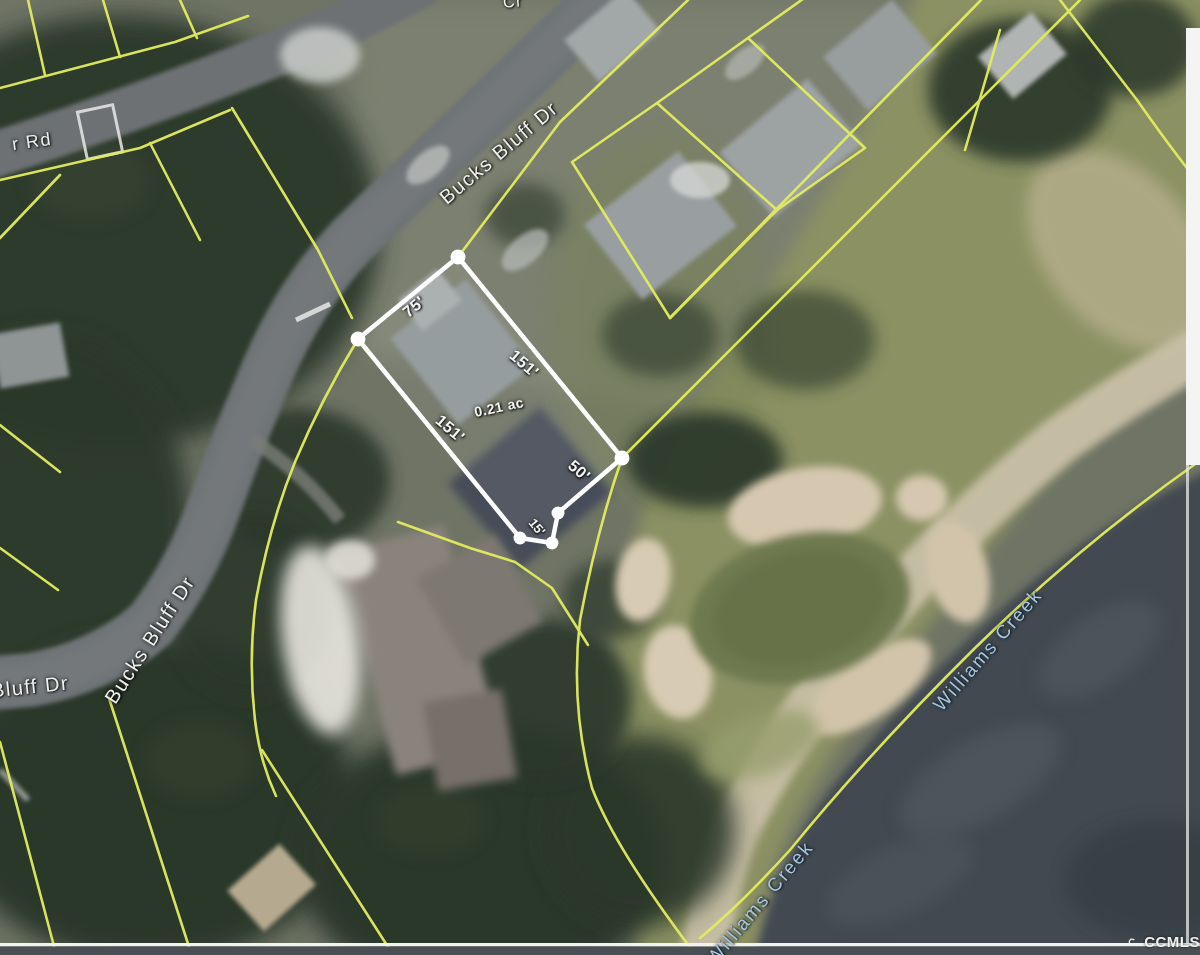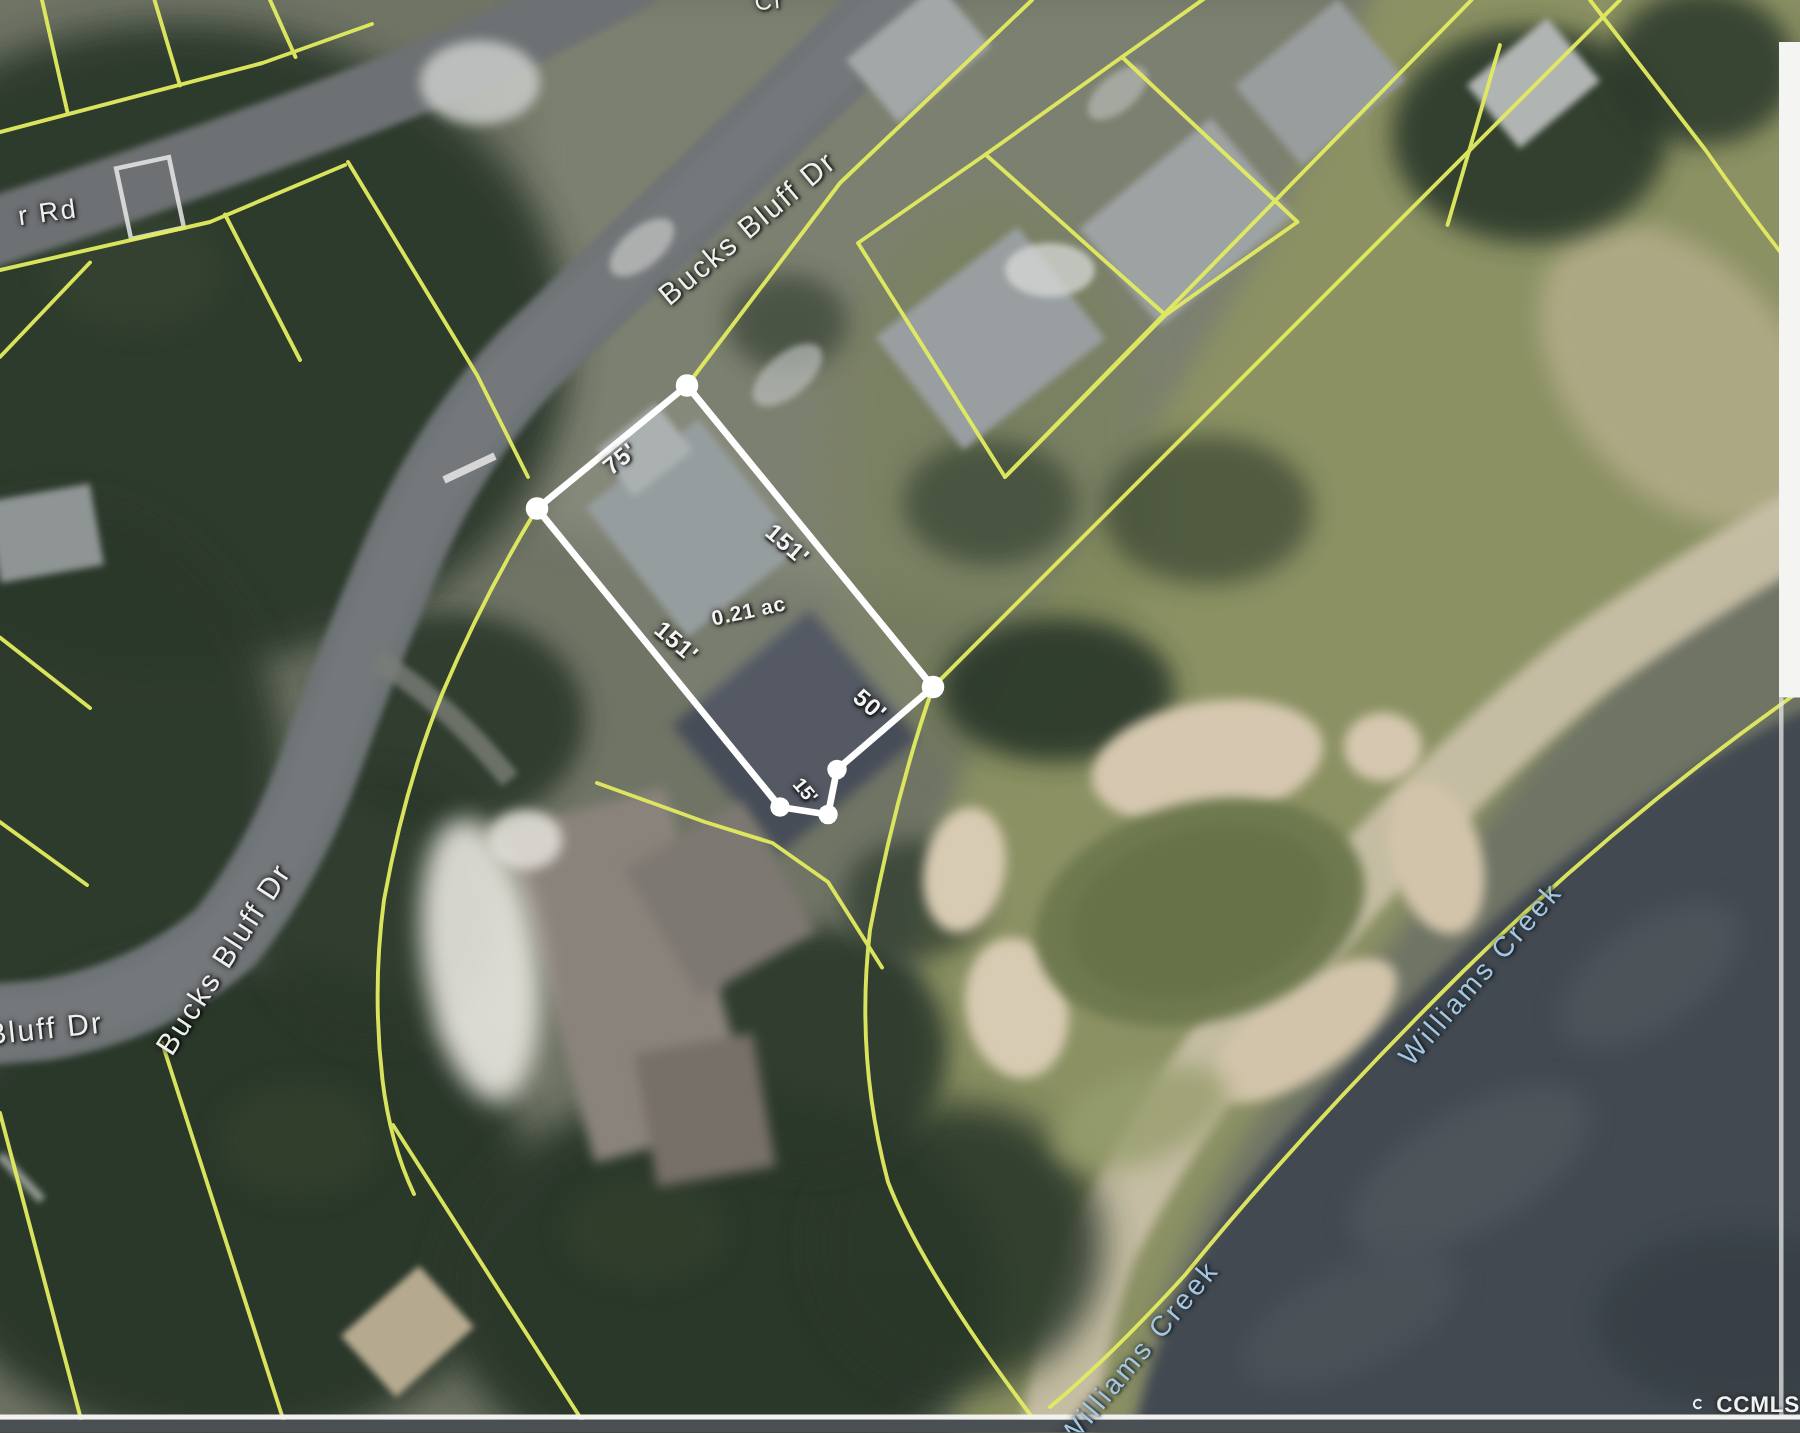--- a/index.html
+++ b/index.html
@@ -28,21 +28,21 @@
   .lb-dim-front    {left:414px;top:307px;transform:translate(-50%,-50%) rotate(-39deg);}
   .lb-dim-ne      {left:524px;top:364px;transform:translate(-50%,-50%) rotate(41deg);}
   .lb-area        {left:499px;top:407px;transform:translate(-50%,-50%) rotate(-12deg);}
   .lb-dim-sw      {left:450px;top:429px;transform:translate(-50%,-50%) rotate(41deg);}
   .lb-dim-rear    {left:579px;top:471px;transform:translate(-50%,-50%) rotate(41deg);}
   .lb-dim-jog     {left:537px;top:527px;transform:translate(-50%,-50%) rotate(50deg);}
   .lb-creek-upper {left:988px;top:650px;transform:translate(-50%,-50%) rotate(-49deg);}
   .lb-creek-lower {left:760px;top:903px;transform:translate(-50%,-50%) rotate(-50deg);}
   #watermark{
     position:absolute;left:1128px;top:928px;width:72px;height:22px;overflow:hidden;
-    display:flex;align-items:flex-start;gap:8px;color:#f2f2f0;font-size:15px;
+    display:flex;align-items:flex-end;gap:8px;color:#f2f2f0;font-size:15px;
     font-weight:600;letter-spacing:.5px;
     text-shadow:0 0 3px rgba(0,0,0,.8);pointer-events:none;
   }
 </style>
 </head>
 <body>
 
 <div id="stage">
 
 <svg id="scene" viewBox="0 0 1200 955">

